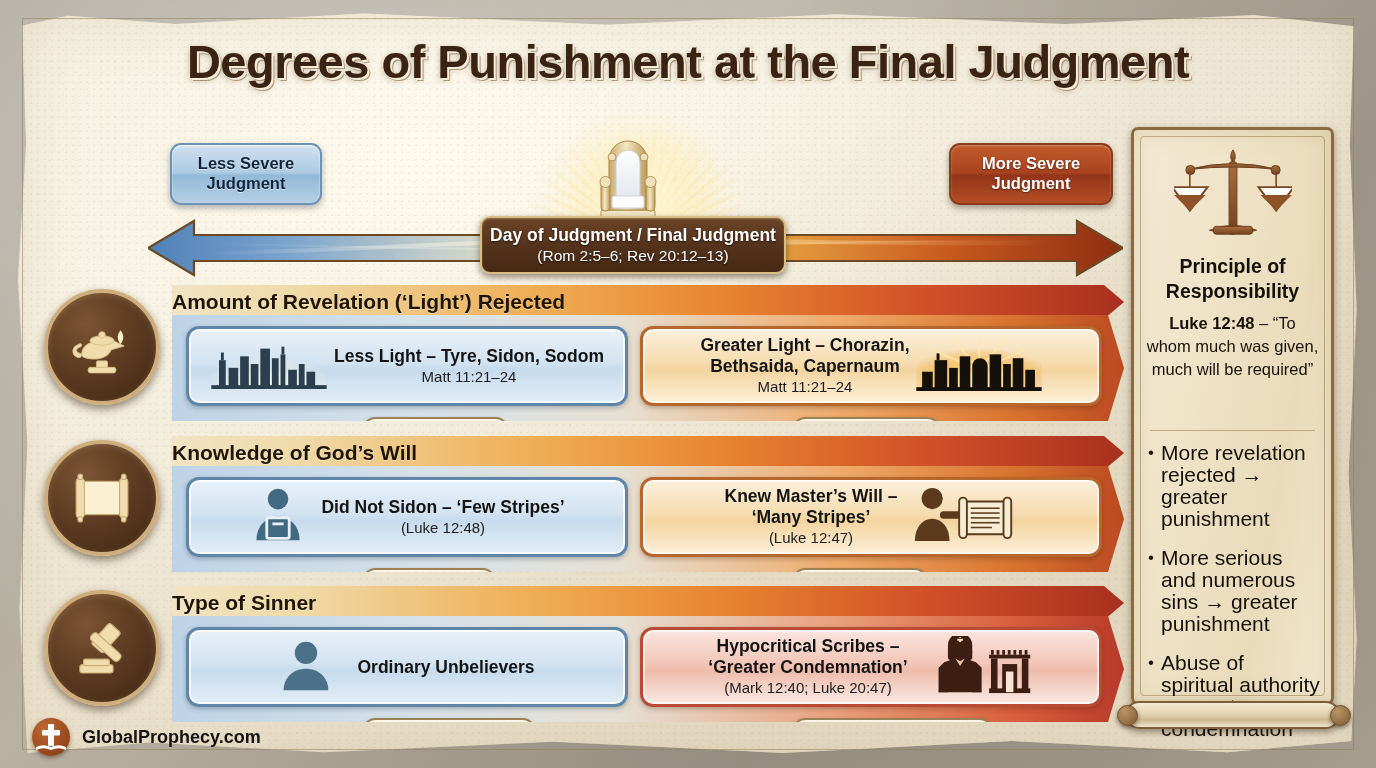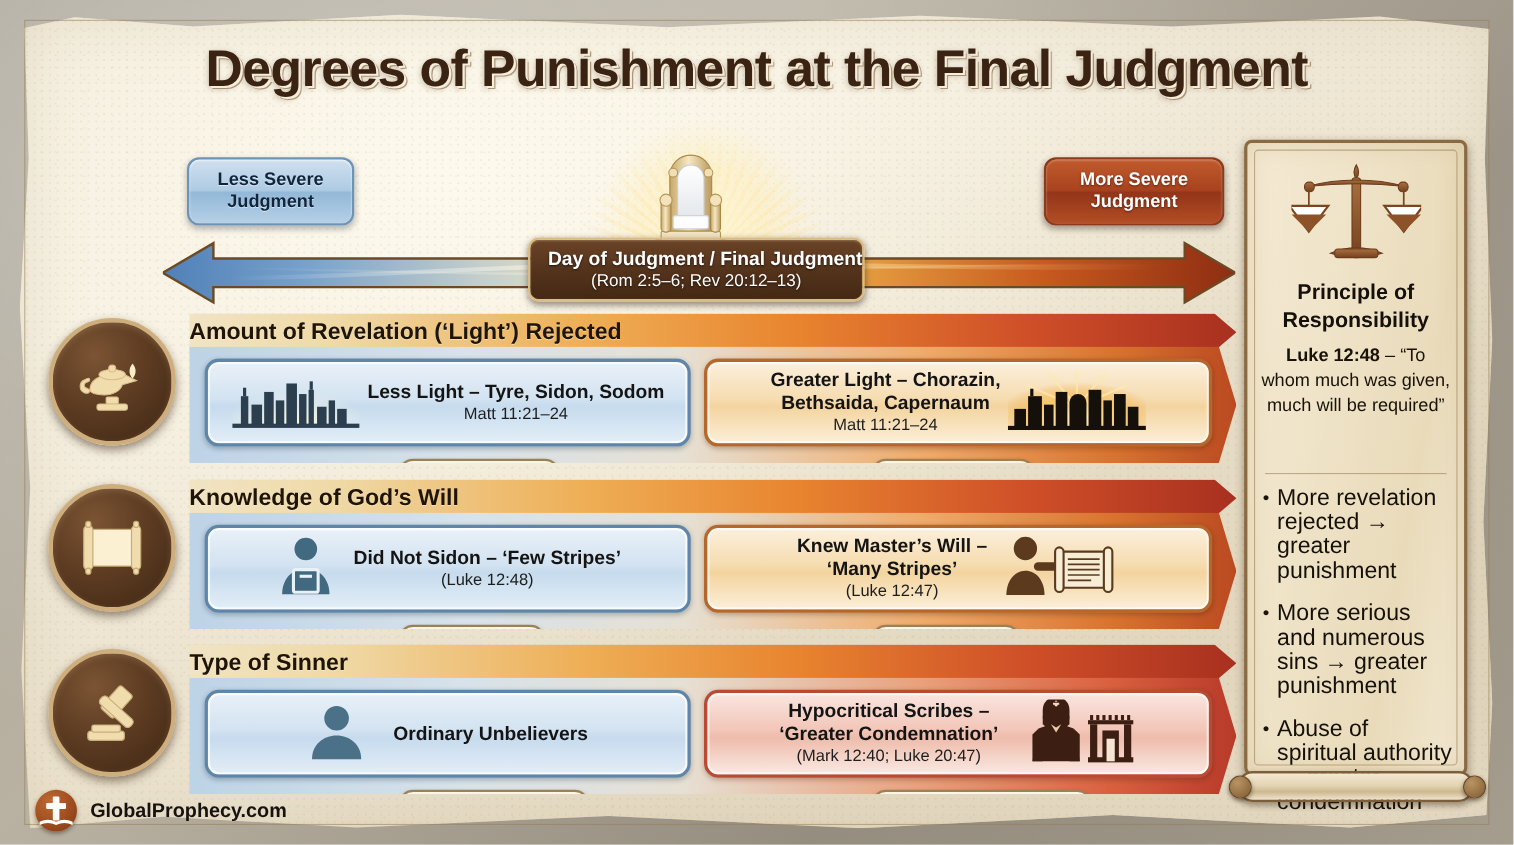--- a/index.html
+++ b/index.html
@@ -95,21 +95,21 @@
   #arrowWrap{position:absolute;left:148px;top:217px;width:975px;height:62px;}
   
   #dayLabel{
     position:absolute;left:480px;top:216px;width:306px;height:58px;
     border-radius:10px;box-sizing:border-box;
     background:linear-gradient(180deg,#6a4326 0%,#53321b 55%,#452914 100%);
     border:2px solid #d9bb84;
     box-shadow:0 3px 7px rgba(35,20,8,.5), inset 0 1px 2px rgba(255,230,180,.28);
     color:#fff;text-align:center;padding-top:6px;
   }
-  #dayLabel .l1{font-size:17.5px;font-weight:bold;line-height:22px;text-shadow:0 1px 2px rgba(0,0,0,.65);text-align:right;}
+  #dayLabel .l1{font-size:17.5px;font-weight:bold;line-height:22px;text-shadow:0 1px 2px rgba(0,0,0,.65);}
   #dayLabel .l2{font-size:15.5px;line-height:20px;text-shadow:0 1px 2px rgba(0,0,0,.65);}
   
   .row{position:absolute;left:44px;width:1080px;height:140px;}
   #row1{top:285px;}
   #row2{top:436px;}
   #row3{top:586px;}
   .rowIcon{
     position:absolute;left:0;top:4px;width:116px;height:116px;border-radius:50%;
     background:radial-gradient(circle at 35% 28%, #7b5433 0%, #5d3c22 45%, #3f2613 100%);
     border:4px solid #cfae7e;

